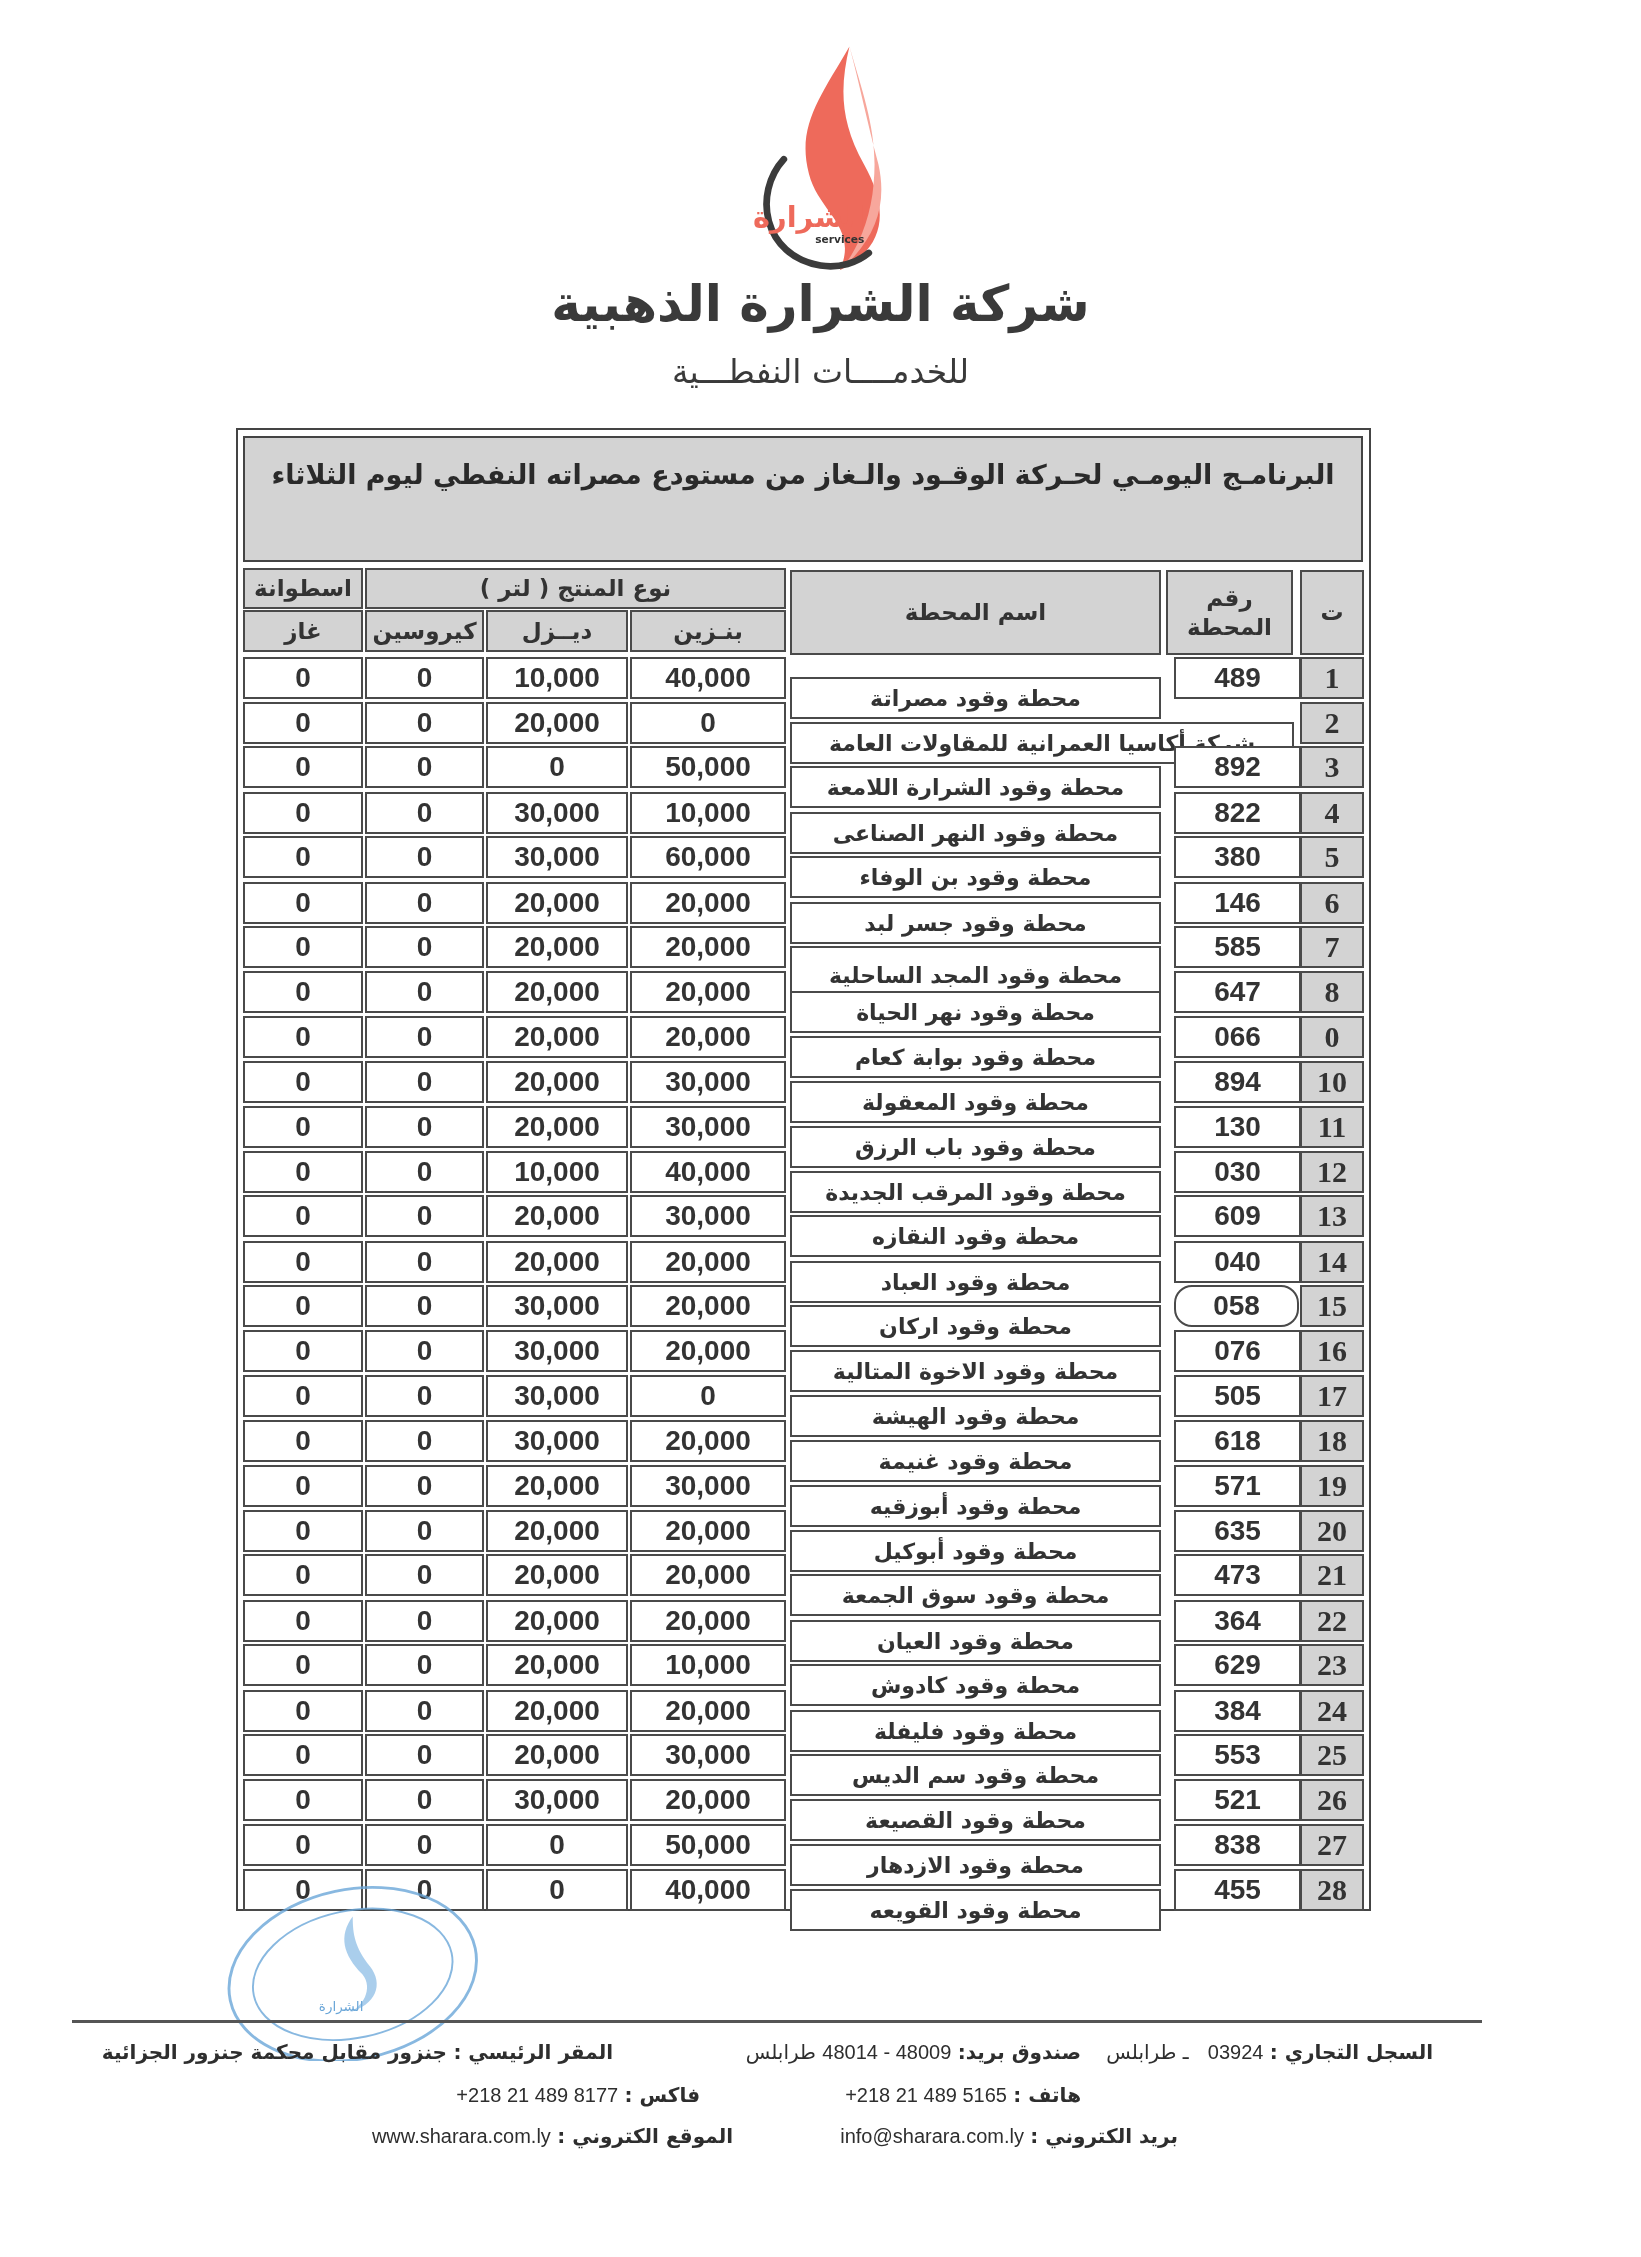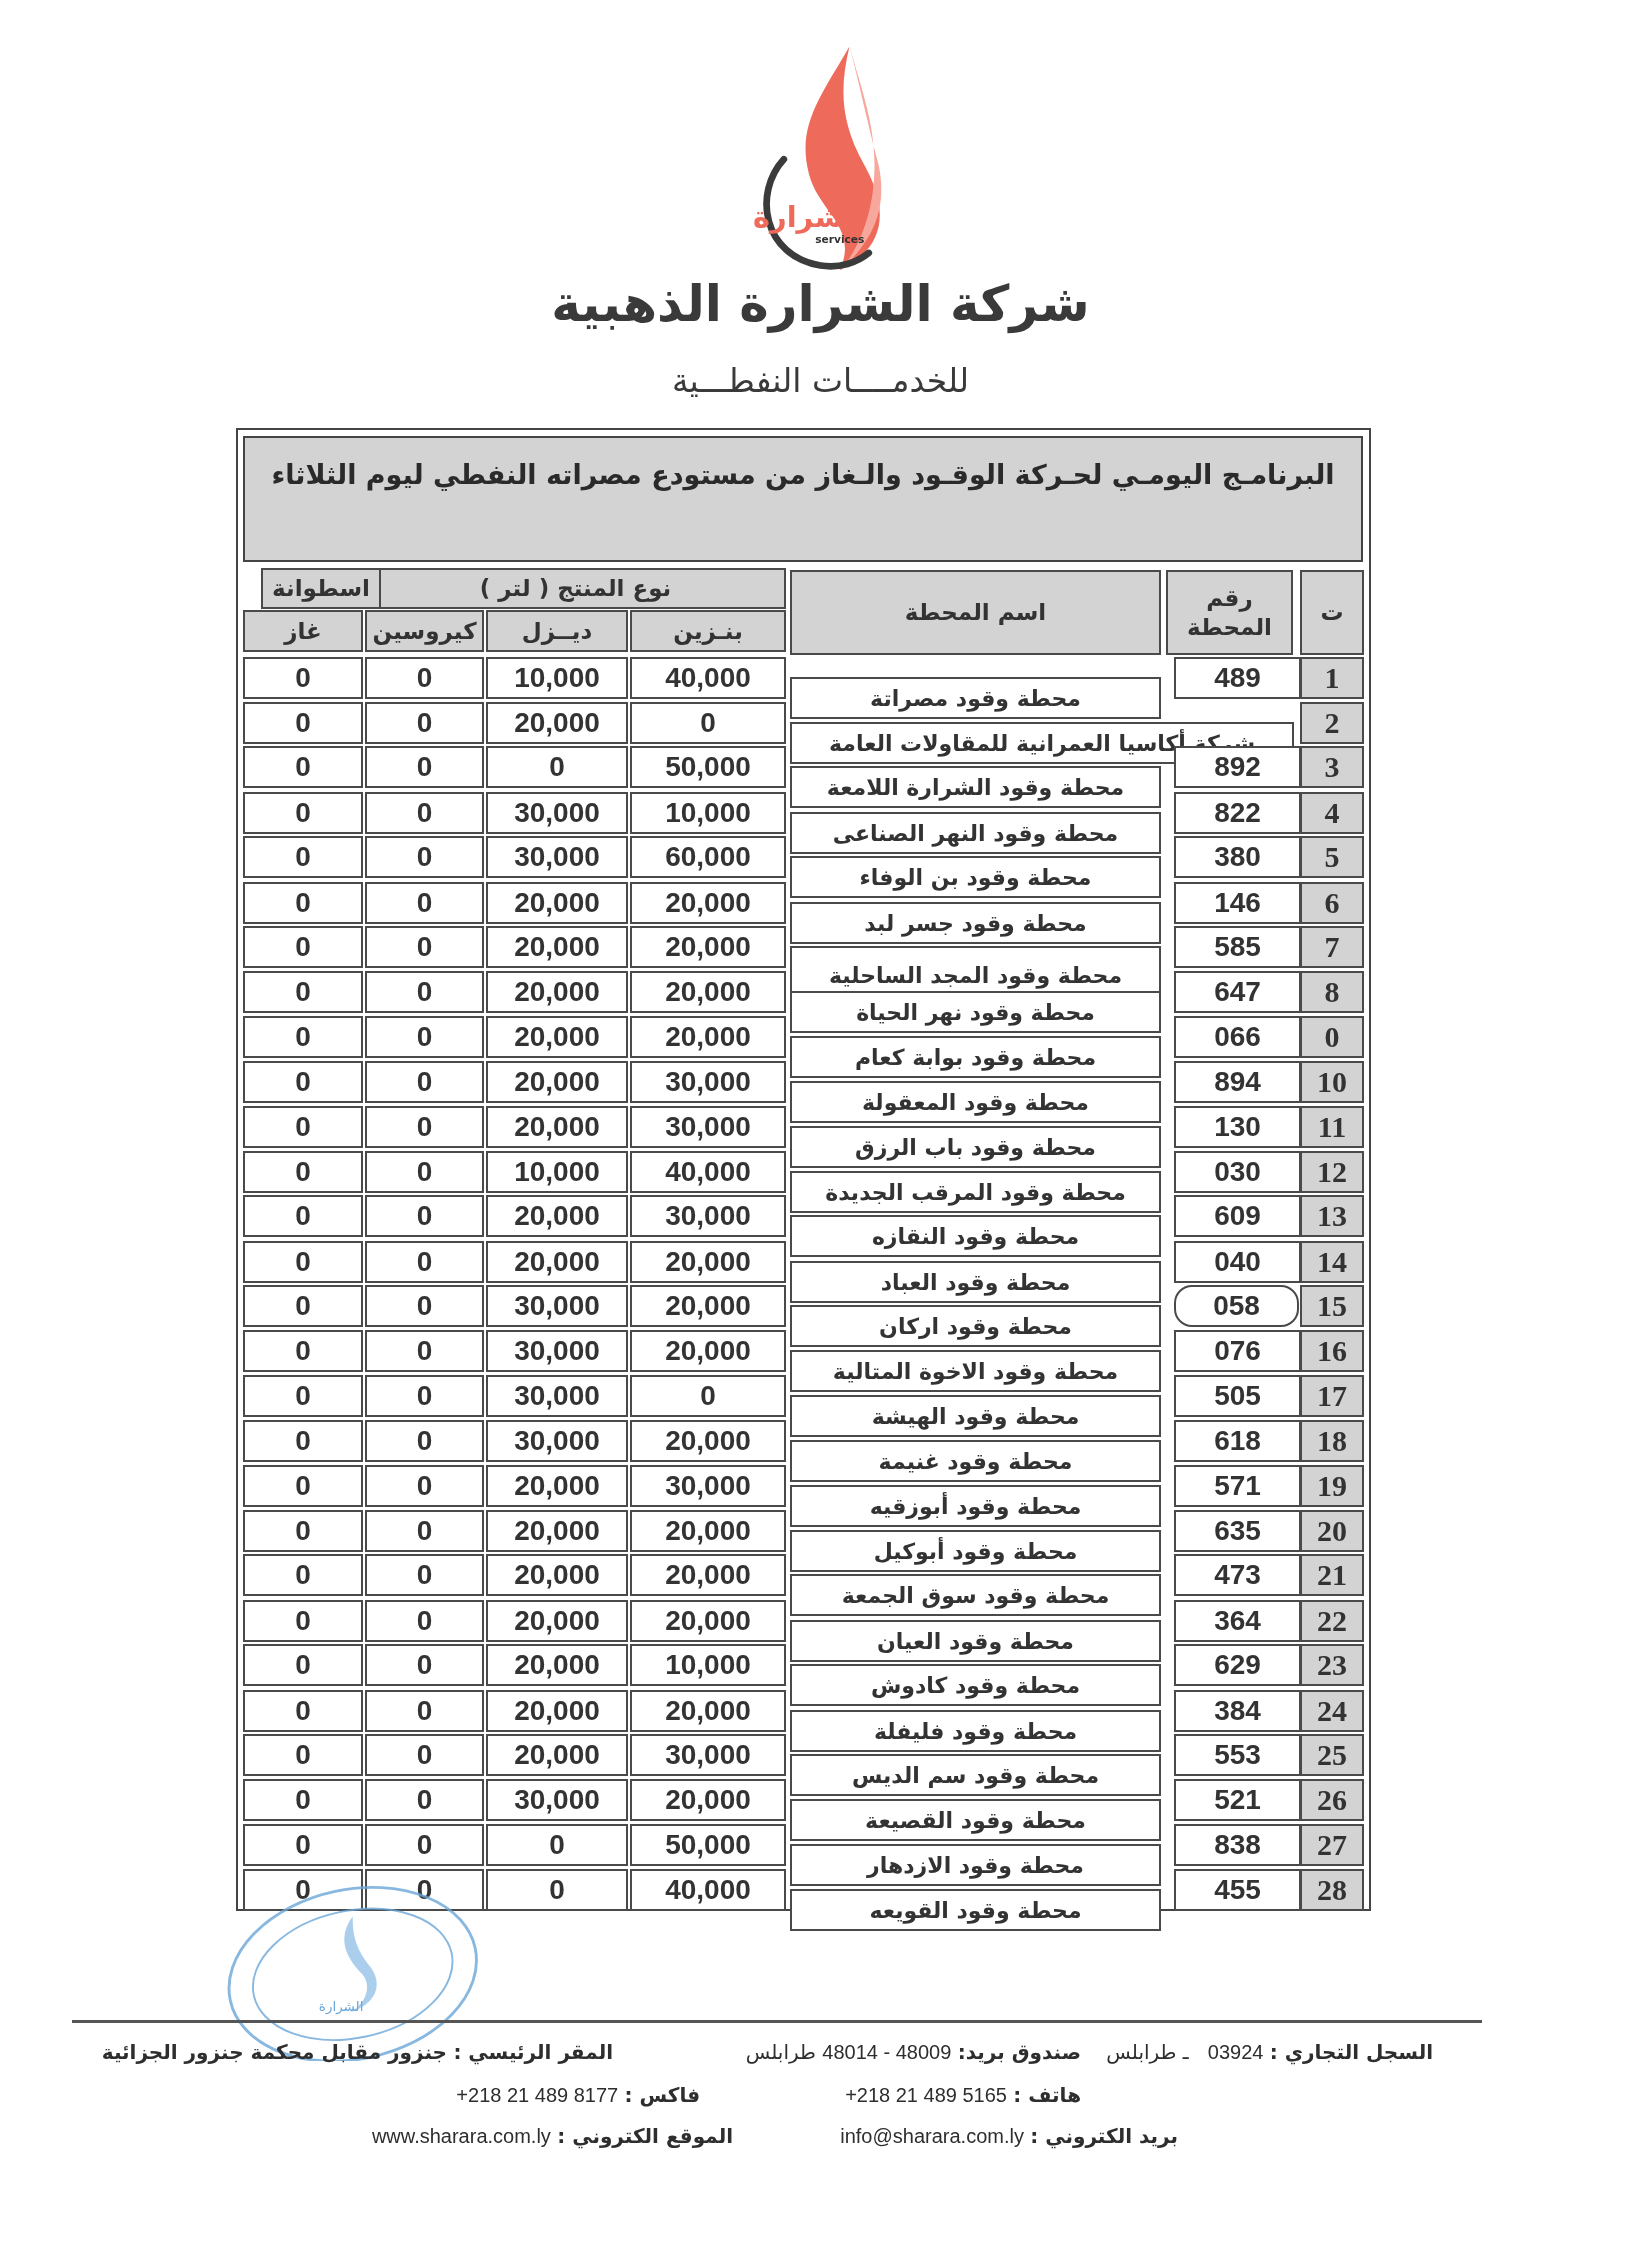--- a/index.html
+++ b/index.html
@@ -1,21 +1,21 @@
 <!DOCTYPE html>
 <html><head>
 <meta charset="utf-8">
 <style>
   html, body { margin:0; padding:0; background:#ffffff; }
   body { width:1641px; height:2257px; position:relative; overflow:hidden; font-family:"DejaVu Sans", sans-serif; color:#2a2a2a; }
   .abs { position:absolute; }
   
   #logo { left:695px; top:29px; width:251px; height:251px; }
   #company-name { left:0; width:1641px; top:275px; text-align:center; font-size:50px; font-weight:bold; color:#3a3a3a; direction:rtl; letter-spacing:1px; }
-  #company-sub { left:0; width:1641px; top:352px; text-align:center; font-size:33px; color:#3a3a3a; direction:rtl; letter-spacing:5.8px;margin-top:9px; }
+  #company-sub { left:0; width:1641px; top:352px; text-align:center; font-size:33px; color:#3a3a3a; direction:rtl; letter-spacing:5.8px; }
   
   #table-frame { left:236px; top:428px; width:1135px; height:1483px; border:2.9px double #444; box-sizing:border-box; }
   #title-box { left:243px; top:436px; width:1120px; height:126px; background:#d3d3d3; border:2.9px solid #444; box-sizing:border-box; direction:rtl; text-align:center; }
   #title-line1 { font-size:27px; font-weight:bold; margin-top:21px; color:#2a2a2a; }
   #title-line2 { font-size:27px; font-weight:bold; margin-top:7.7px; color:#2a2a2a; }
   .cell { position:absolute; box-sizing:border-box; border:2.9px double #4a4a4a; display:flex; align-items:center; justify-content:center; background:#fff; }
   .hdr { background:#d3d3d3; font-weight:bold; font-size:23px; color:#333; direction:rtl; text-align:center; line-height:1.25; }
   .num { font-family:"Liberation Sans", sans-serif; font-size:28px; font-weight:bold; color:#333;margin-left:8px; }
   .seq { background:#d3d3d3; font-family:"Liberation Serif", serif; font-size:30px; font-weight:bold; color:#333; }
   .name { font-size:22px; font-weight:bold; color:#333; direction:rtl;margin-top:20px; }
@@ -48,21 +48,21 @@
   <div id="title-line1">البرنامـج اليومـي لحـركة الوقـود والـغاز من مستودع مصراته النفطي  ليوم الثلاثاء</div>
 </div>
 
 <div class="cell hdr" style="left:1300px;top:570px;width:64px;height:85px;">ت</div>
 <div class="cell hdr" style="left:1166px;top:570px;width:127px;height:85px;padding:0 13.5px;">رقم المحطة</div>
 <div class="cell hdr" style="left:790px;top:570px;width:371px;height:85px;">اسم المحطة</div>
 <div class="cell hdr" style="left:365px;top:568px;width:421px;height:41px;">نوع المنتج ( لتر )</div>
 <div class="cell hdr" style="left:630px;top:610px;width:156px;height:42px;">بنـزين</div>
 <div class="cell hdr" style="left:486px;top:610px;width:142px;height:42px;">ديــزل</div>
 <div class="cell hdr" style="left:365px;top:610px;width:119px;height:42px;">كيروسين</div>
-<div class="cell hdr" style="left:261px;top:568px;width:120px;height:41px;">اسطوانة</div>
+<div class="cell hdr" style="left:243px;top:568px;width:120px;height:41px;">اسطوانة</div>
 <div class="cell hdr" style="left:243px;top:610px;width:120px;height:42px;">غاز</div>
 
 <div id="rows">
     <div>
       <div class="cell seq" style="left:1300px;top:657px;width:64px;height:42px;">1</div>
       <div class="cell num" style="left:1166px;top:657px;width:127px;height:42px;">489</div>
       <div class="cell name" style="left:790px;top:657px;width:371px;height:42px;">محطة وقود مصراتة</div>
       <div class="cell qty" style="left:630px;top:657px;width:156px;height:42px;">40,000</div>
       <div class="cell qty" style="left:486px;top:657px;width:142px;height:42px;">10,000</div>
       <div class="cell qty" style="left:365px;top:657px;width:119px;height:42px;">0</div>

